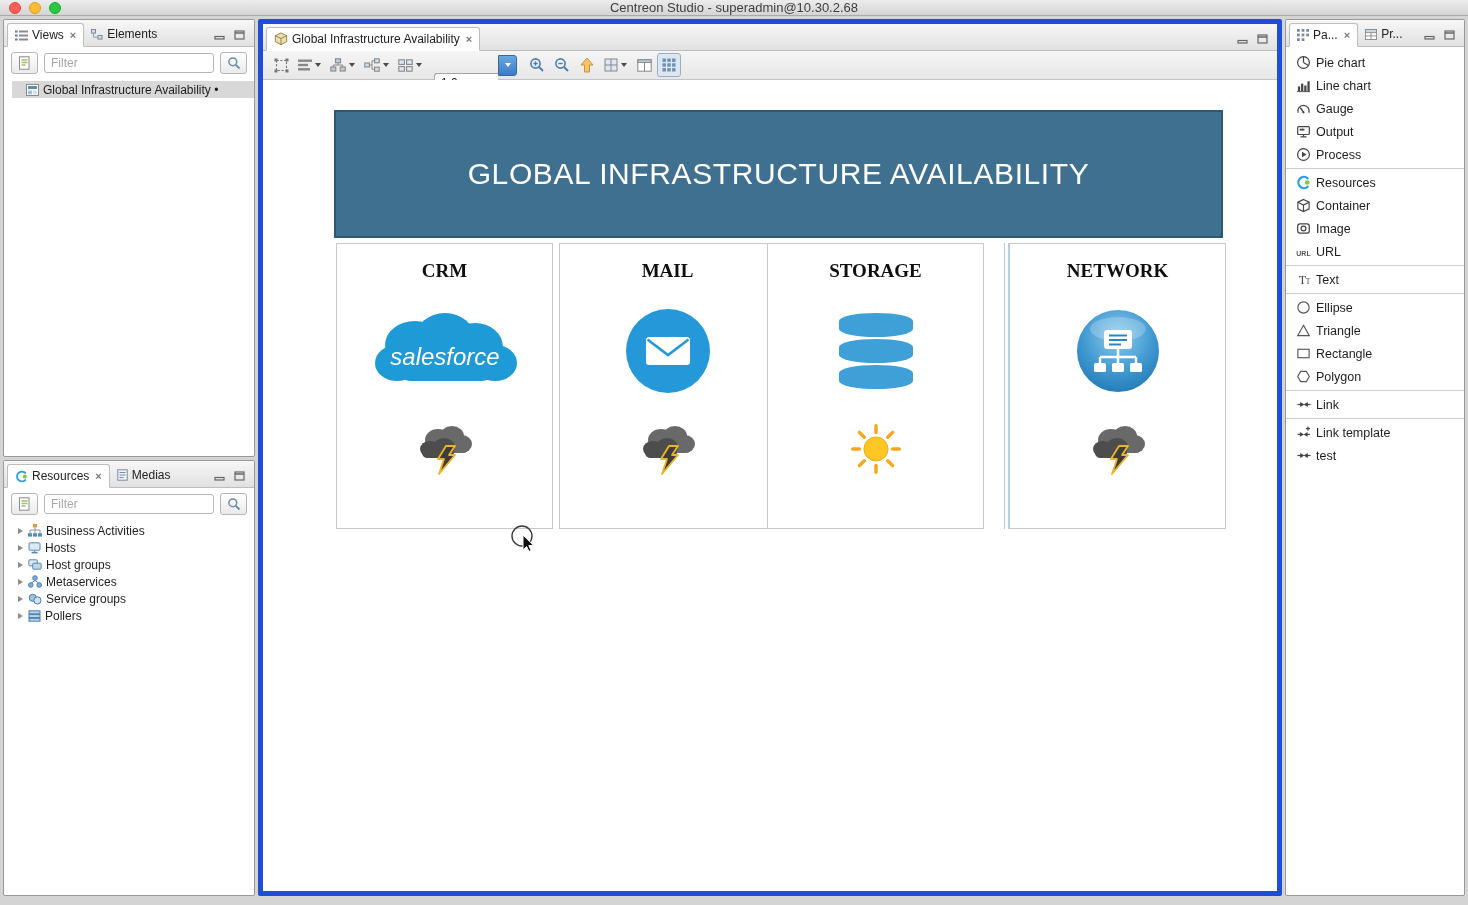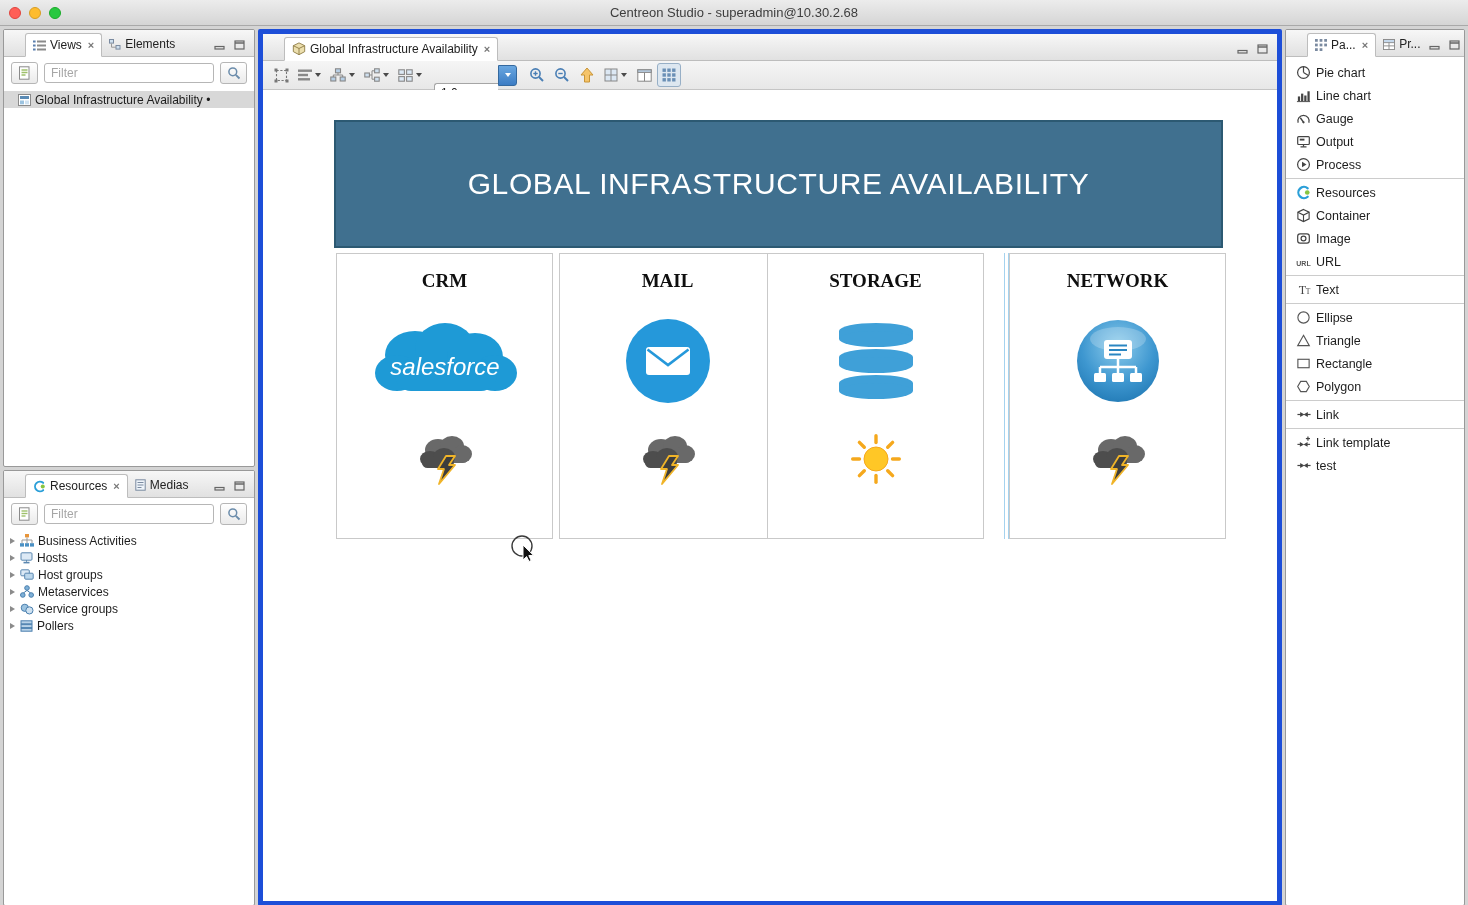--- a/index.html
+++ b/index.html
@@ -1,53 +1,53 @@
 <!DOCTYPE html>
 <html><head>
 <meta charset="utf-8">
 <style>
   * { margin:0; padding:0; box-sizing:border-box; }
   html,body { width:1468px; height:905px; }
   body { font-family:"Liberation Sans", sans-serif; background:#d4d4d4; overflow:hidden; }
 
   
-  .titlebar { height:26px; background:linear-gradient(#ececec,#d5d5d5); border-bottom:1px solid #a9a9a9; display:flex; align-items:center; position:relative; }
+  .titlebar { height:16px; background:linear-gradient(#ececec,#d5d5d5); border-bottom:1px solid #a9a9a9; display:flex; align-items:center; position:relative; }
   .traffic { display:flex; gap:8px; margin-left:9px; z-index:2; }
   .light { width:12px; height:12px; border-radius:50%; display:inline-block; }
   .light.red { background:#ff5f57; border:1px solid #e0443e; }
   .light.yellow { background:#febc2e; border:1px solid #d89e24; }
   .light.green { background:#28c840; border:1px solid #1aab29; }
   .title-text { position:absolute; left:0; right:0; text-align:center; font-size:13px; color:#3d3d3d; }
 
   
   .main { display:flex; gap:3px; padding:3px; height:883px; }
   .left-col { width:252px; display:flex; flex-direction:column; gap:3px; flex-shrink:0; }
   .panel { background:#fff; border:1px solid #999; border-radius:2px; display:flex; flex-direction:column; overflow:hidden; }
   .views-panel { height:438px; flex-shrink:0; }
   .resources-panel { flex:1; }
   .editor-col { flex:1; background:#fff; border:5px solid #1d4ed8; border-radius:2px; display:flex; flex-direction:column; overflow:hidden; }
   .right-col { width:180px; flex-shrink:0; display:flex; }
   .palette-panel { flex:1; }
 
   
-  .tabbar { height:27px; background:linear-gradient(#f7f7f7,#e1e1e1); border-bottom:1px solid #bdbdbd; display:flex; align-items:flex-end; padding:2px 2px 0 21px; flex-shrink:0; }
+  .tabbar { height:27px; background:linear-gradient(#f7f7f7,#e1e1e1); border-bottom:1px solid #bdbdbd; display:flex; align-items:flex-end; padding:2px 2px 0 3px; flex-shrink:0; }
   .tab { display:flex; align-items:center; gap:4px; height:24px; padding:0 7px; font-size:12px; color:#222; border-radius:3px 3px 0 0; white-space:nowrap; }
   .tab.active { background:#fff; border:1px solid #bdbdbd; border-bottom:1px solid #fff; margin-bottom:-1px; }
   .tab-close { font-size:11px; font-weight:bold; color:#777; margin-left:2px; }
   .winbtns { margin-left:auto; display:flex; align-items:center; gap:5px; padding:0 5px 5px 0; }
   .winbtn { width:15px; height:13px; display:flex; align-items:center; justify-content:center; }
 
   
   .panel-toolbar { height:32px; display:flex; align-items:center; gap:6px; padding:0 7px; flex-shrink:0; }
   .icon-btn { width:27px; height:22px; border:1px solid #b6b6b6; border-radius:3px; background:linear-gradient(#fff,#eaeaea); display:flex; align-items:center; justify-content:center; flex-shrink:0; }
   .filter-input { flex:1; height:20px; border:1px solid #b6b6b6; border-radius:3px; padding:0 6px; font-size:12px; color:#333; font-family:inherit; min-width:0; }
   .filter-input::placeholder { color:#a6a6a6; }
 
   
-  .tree { flex:1; padding-top:2px; overflow:hidden; }
+  .tree { flex:1; padding-top:2px; overflow:hidden;padding-left:8px; }
   .tree-row { display:flex; align-items:center; gap:4px; height:17px; padding-left:4px; font-size:12px; color:#1d1d1d; }
   .tree-row.selected { background:#d8d8d8; }
   .expander { width:0; height:0; border-top:3.5px solid transparent; border-bottom:3.5px solid transparent; border-left:5px solid #8b8b8b; margin:0 1px 0 2px; flex-shrink:0; }
   .no-expander { width:6px; flex-shrink:0; }
   .t-ico { display:flex; align-items:center; flex-shrink:0; }
 
   
   .editor-toolbar { height:29px; border-bottom:1px solid #c5c5c5; background:linear-gradient(#f5f5f5,#e7e7e7); display:flex; align-items:center; padding:0 6px; gap:1px; flex-shrink:0; }
   .tool-btn { height:24px; min-width:24px; padding:0 3px; display:flex; align-items:center; justify-content:center; gap:3px; border:1px solid transparent; border-radius:3px; }
   .tool-btn.pressed { border-color:#97afc6; background:#dde7f0; }

